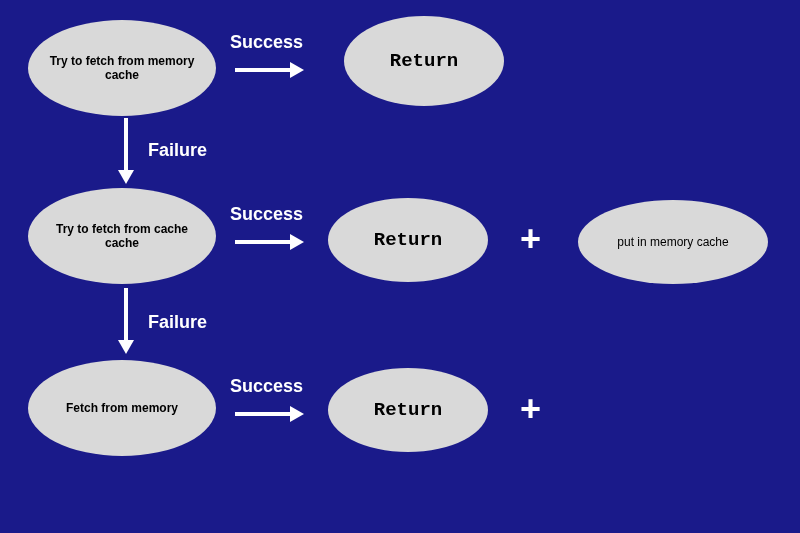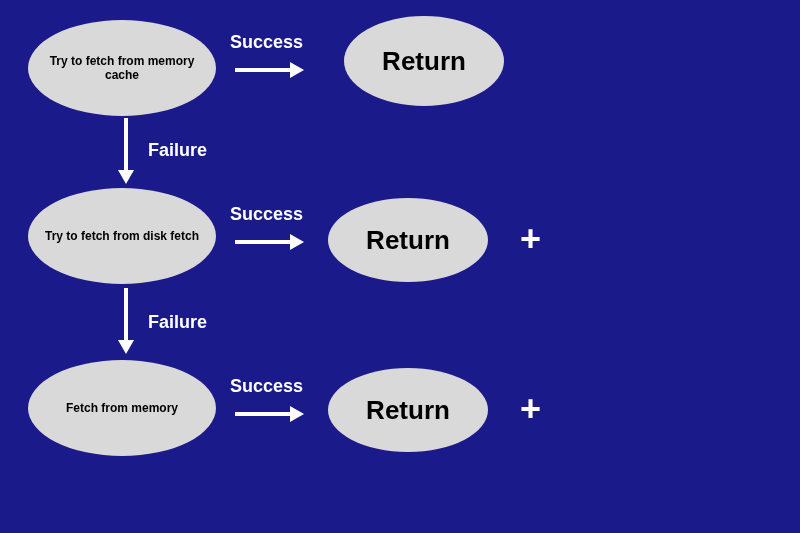--- a/index.html
+++ b/index.html
@@ -23,21 +23,21 @@
     display: flex;
     align-items: center;
     justify-content: center;
     text-align: center;
     color: #000;
     font-weight: bold;
     box-sizing: border-box;
     padding: 8px 14px;
   }
   .node.small-text { font-size: 12px; line-height: 1.2; }
-  .node.big-text   { font-size: 26px; }
+  .node.big-text   { font-size: 19px; font-family: Liberation Mono, monospace; }
   .label {
     position: absolute;
     color: #fff;
     font-weight: bold;
     font-size: 18px;
   }
   .plus {
     position: absolute;
     color: #fff;
     font-weight: bold;
@@ -96,32 +96,33 @@
   </div>
 
   <div class="node big-text" style="left:344px; top:16px; width:160px; height:90px;">Return</div>
 
   <div class="label" style="left:148px; top:140px;">Failure</div>
   <div class="arrow-down" style="left:126px; top:118px;">
     <div class="shaft" style="height:52px;"></div>
     <div class="head" style="top:52px;"></div>
   </div>
 
-  <div class="node small-text" style="left:28px; top:188px; width:188px; height:96px;">Try to fetch from disk fetch</div>
+  <div class="node small-text" style="left:28px; top:188px; width:188px; height:96px;">Try to fetch from cache cache</div>
 
   <div class="label" style="left:230px; top:204px;">Success</div>
   <div class="arrow-right" style="left:235px; top:242px;">
     <div class="shaft" style="width:55px;"></div>
     <div class="head" style="left:55px;"></div>
   </div>
 
   <div class="node big-text" style="left:328px; top:198px; width:160px; height:84px;">Return</div>
 
   <div class="plus" style="left:520px; top:218px;">+</div>
 
+  <div class="node small-text" style="left:578px; top:200px; width:190px; height:84px; font-weight:normal;">put in memory cache</div>
 
   <div class="label" style="left:148px; top:312px;">Failure</div>
   <div class="arrow-down" style="left:126px; top:288px;">
     <div class="shaft" style="height:52px;"></div>
     <div class="head" style="top:52px;"></div>
   </div>
 
   <div class="node small-text" style="left:28px; top:360px; width:188px; height:96px;">Fetch from memory</div>
 
   <div class="label" style="left:230px; top:376px;">Success</div>

